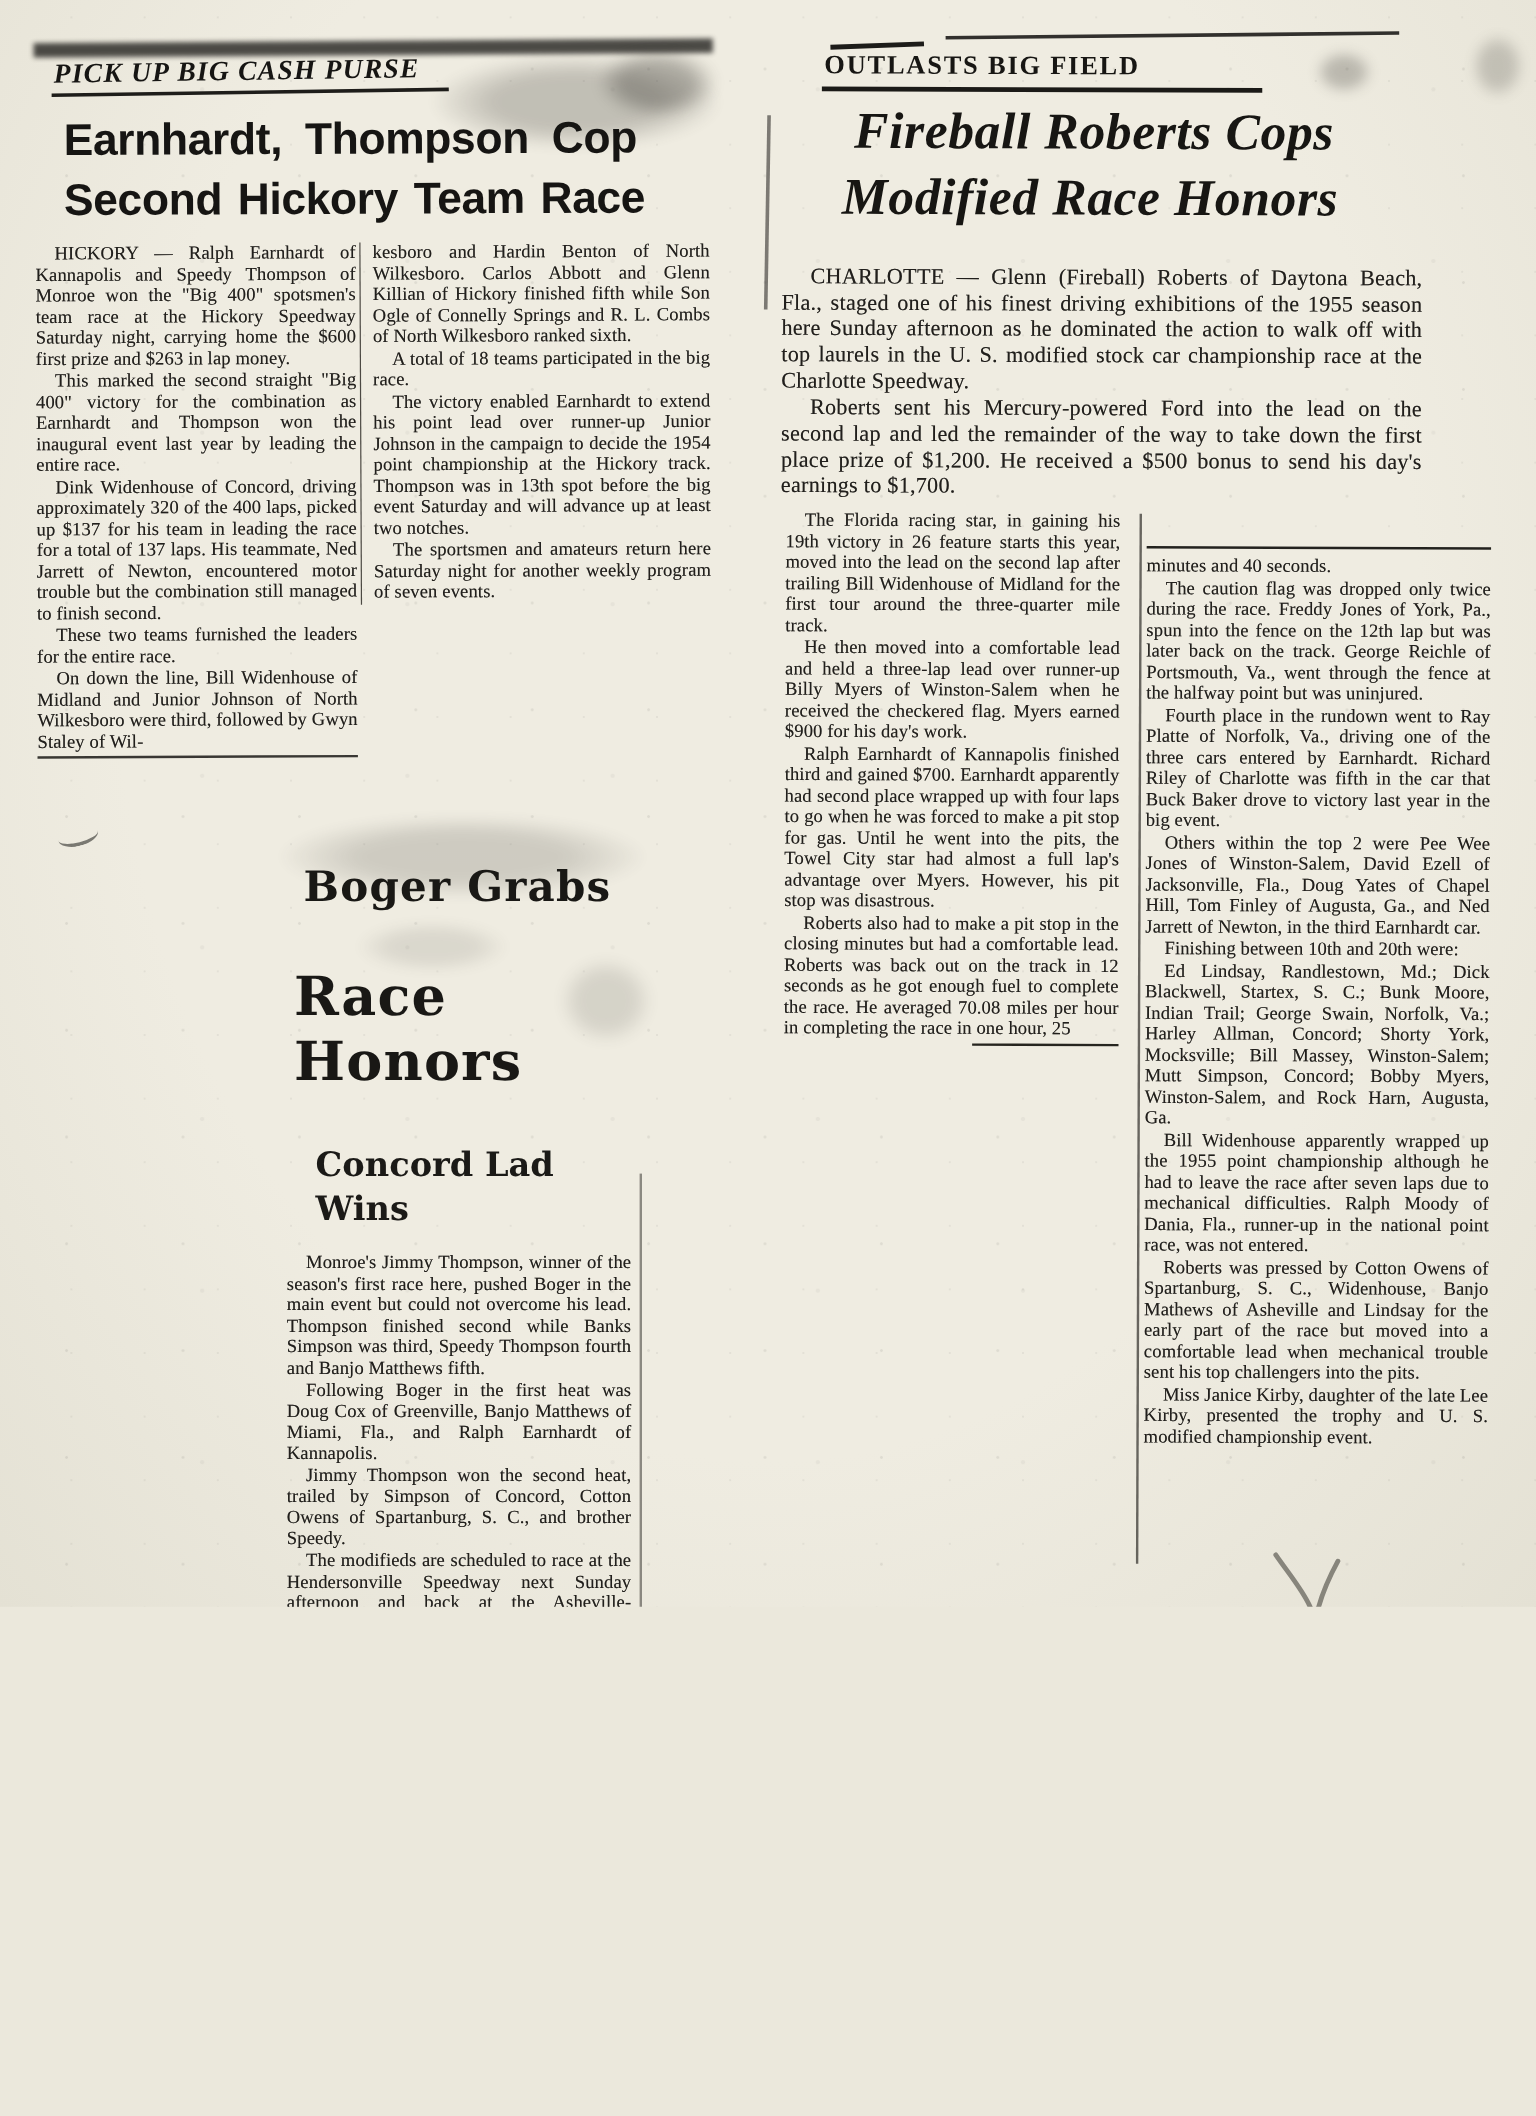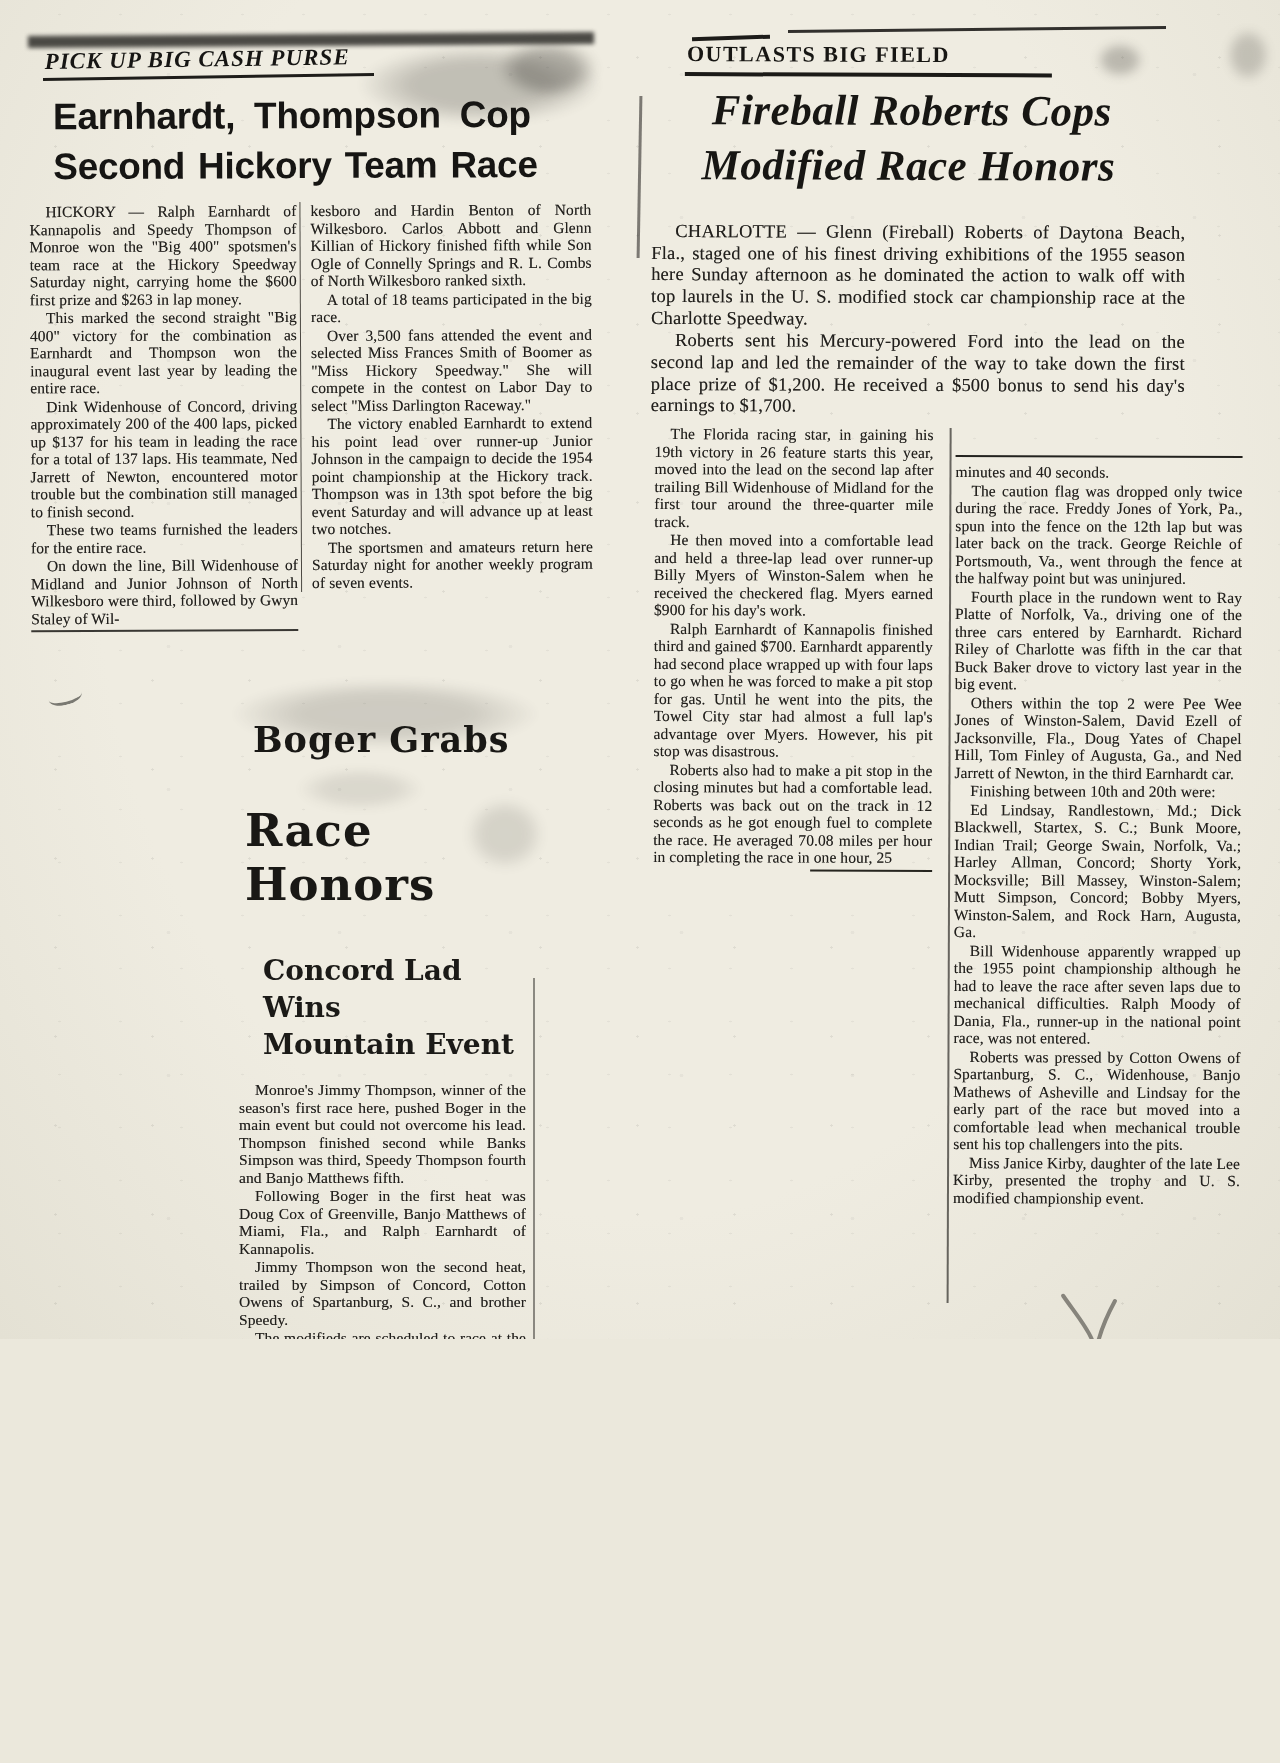--- a/index.html
+++ b/index.html
@@ -105,42 +105,40 @@
   <section class="clip a1">
     <div class="a1-kicker">PICK UP BIG CASH PURSE</div>
     <h1 class="a1-head">
       <span class="a1-h1">Earnhardt, Thompson Cop</span>
       <span class="a1-h2">Second Hickory Team Race</span>
     </h1>
     <div class="a1-cols">
       <div class="a1-col1 bodytext">
           <p>HICKORY — Ralph Earnhardt of Kannapolis and Speedy Thompson of Monroe won the "Big 400" spotsmen's team race at the Hickory Speedway Saturday night, carrying home the $600 first prize and $263 in lap money.</p>
           <p>This marked the second straight "Big 400" victory for the combination as Earnhardt and Thompson won the inaugural event last year by leading the entire race.</p>
-          <p>Dink Widenhouse of Concord, driving approximately 200 of the 400 laps, picked up $137 for his team in leading the race for a total of 137 laps. His teammate, Ned Jarrett of Newton, encountered motor trouble but the combination still managed to finish second.</p>
+          <p>Dink Widenhouse of Concord, driving approximately 320 of the 400 laps, picked up $137 for his team in leading the race for a total of 137 laps. His teammate, Ned Jarrett of Newton, encountered motor trouble but the combination still managed to finish second.</p>
           <p>These two teams furnished the leaders for the entire race.</p>
           <p>On down the line, Bill Widenhouse of Midland and Junior Johnson of North Wilkesboro were third, followed by Gwyn Staley of Wil-</p>
         </div>
       <div class="a1-col2 bodytext">
           <p>kesboro and Hardin Benton of North Wilkesboro. Carlos Abbott and Glenn Killian of Hickory finished fifth while Son Ogle of Connelly Springs and R. L. Combs of North Wilkesboro ranked sixth.</p>
           <p>A total of 18 teams participated in the big race.</p>
-          <p>Over 3,500 fans attended the event and selected Miss Frances Smith of Boomer as "Miss Hickory Speedway." She will compete in the contest on Labor Day to select "Miss Darlington Raceway."</p>
           <p>The victory enabled Earnhardt to extend his point lead over runner-up Junior Johnson in the campaign to decide the 1954 point championship at the Hickory track. Thompson was in 13th spot before the big event Saturday and will advance up at least two notches.</p>
           <p>The sportsmen and amateurs return here Saturday night for another weekly program of seven events.</p>
         </div>
     </div>
   </section>
 
   <section class="clip a2">
     <h1 class="a2-head">
       <span class="a2-h1">Boger Grabs</span>
       <span class="a2-h2">Race Honors</span>
     </h1>
     <div class="a2-sub">
       <span>Concord Lad Wins</span>
-      <span>Mountain Event</span>
     </div>
     <div class="a2-body bodytext">
         <p>Monroe's Jimmy Thompson, winner of the season's first race here, pushed Boger in the main event but could not overcome his lead. Thompson finished second while Banks Simpson was third, Speedy Thompson fourth and Banjo Matthews fifth.</p>
         <p>Following Boger in the first heat was Doug Cox of Greenville, Banjo Matthews of Miami, Fla., and Ralph Earnhardt of Kannapolis.</p>
         <p>Jimmy Thompson won the second heat, trailed by Simpson of Concord, Cotton Owens of Spartanburg, S. C., and brother Speedy.</p>
         <p>The modifieds are scheduled to race at the Hendersonville Speedway next Sunday afternoon and back at the Asheville-Weaverville oval the following week.</p>
       </div>
     <div class="a2-endrule"></div>
     <div class="a2-rule-side"></div>
   </section>

